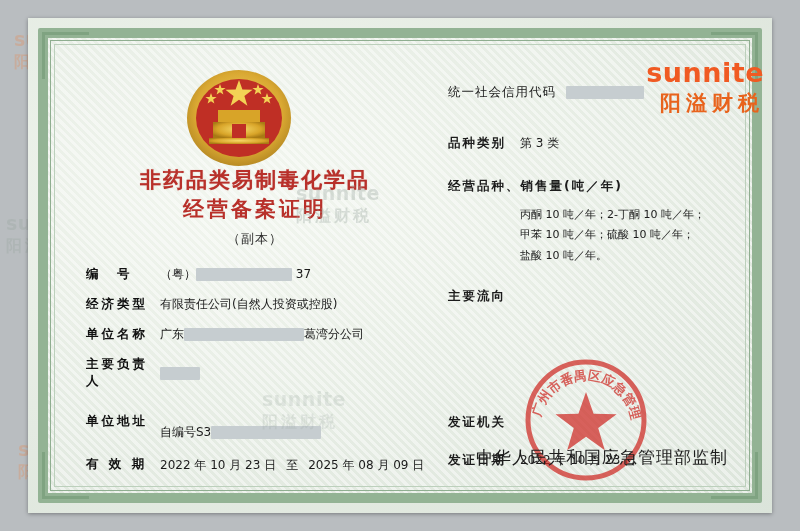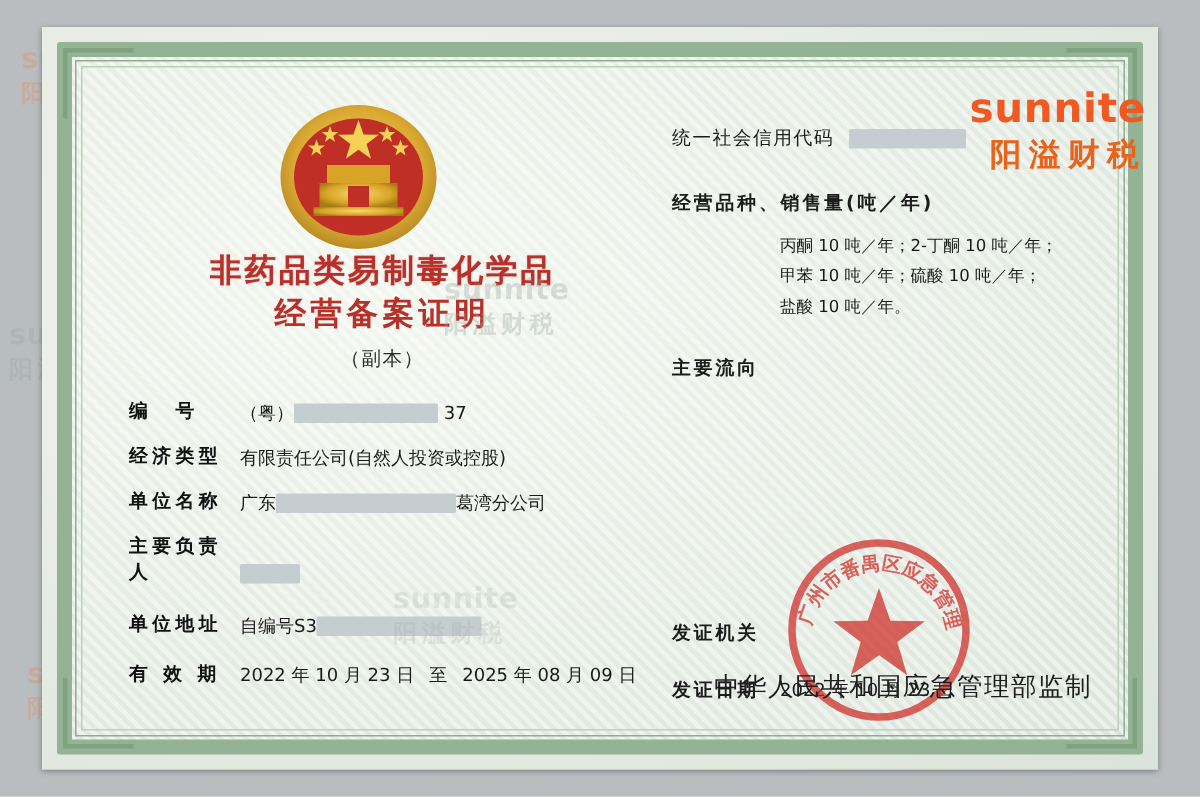--- a/index.html
+++ b/index.html
@@ -115,21 +115,21 @@
   .fields-left {
     position: absolute;
     left: 58px;
     top: 248px;
     width: 350px;
     font-size: 12.5px;
     color: #1c1c1c;
   }
   .frow {
     display: flex;
-    align-items: flex-end;
+    align-items: center;
     margin-bottom: 13px;
     min-height: 17px;
   }
   .flabel {
     width: 74px;
     flex: none;
     font-weight: bold;
     letter-spacing: 3px;
     color: #111;
     font-size: 12.5px;
@@ -352,21 +352,21 @@
       <div class="frow">
         <div class="flabel">主要负责人</div>
         <div class="fvalue">
           <span class="redact r-w5"></span>
         </div>
       </div>
 
       <div class="frow">
         <div class="flabel">单位地址</div>
         <div class="fvalue">
-          <div style="margin-top:6px">
+          <div style="margin-top:21px">
             <span>自编号S3</span><span class="redact" style="width:110px"></span>
           </div>
         </div>
       </div>
 
       <div class="frow" style="margin-top:16px">
         <div class="flabel">有 效 期</div>
         <div class="fvalue validity">
           <span>2022 年 10 月 23 日</span>
           <span class="sep">至</span>
@@ -376,20 +376,24 @@
 
     </div>
 
     <div class="fields-right">
 
       <div class="rrow">
         <span class="rlabel" style="font-weight:normal;letter-spacing:1px;">统一社会信用代码</span>
         <span class="redact" style="width:78px;margin-left:6px;"></span>
       </div>
 
+      <div class="rrow" style="margin-top:34px">
+        <span class="rlabel">品种类别</span>
+        <span class="rvalue">第 3 类</span>
+      </div>
 
       <div class="rrow" style="margin-top:26px">
         <span class="rlabel">经营品种、销售量(吨／年)</span>
         <div class="rblock">
           <div>丙酮 10 吨／年；2-丁酮 10 吨／年；</div>
           <div>甲苯 10 吨／年；硫酸 10 吨／年；</div>
           <div>盐酸 10 吨／年。</div>
         </div>
       </div>
 

